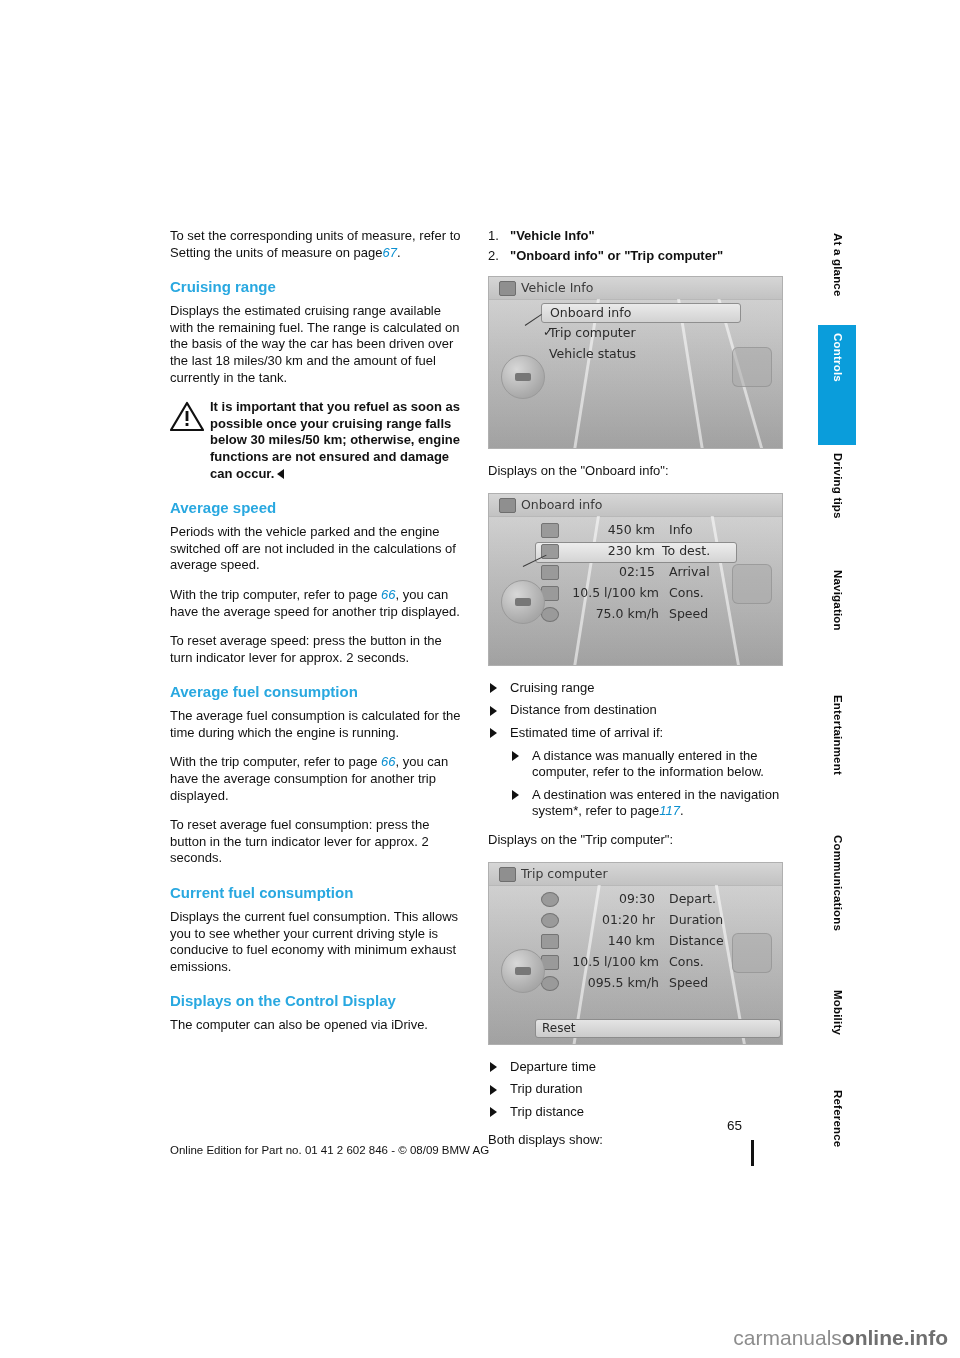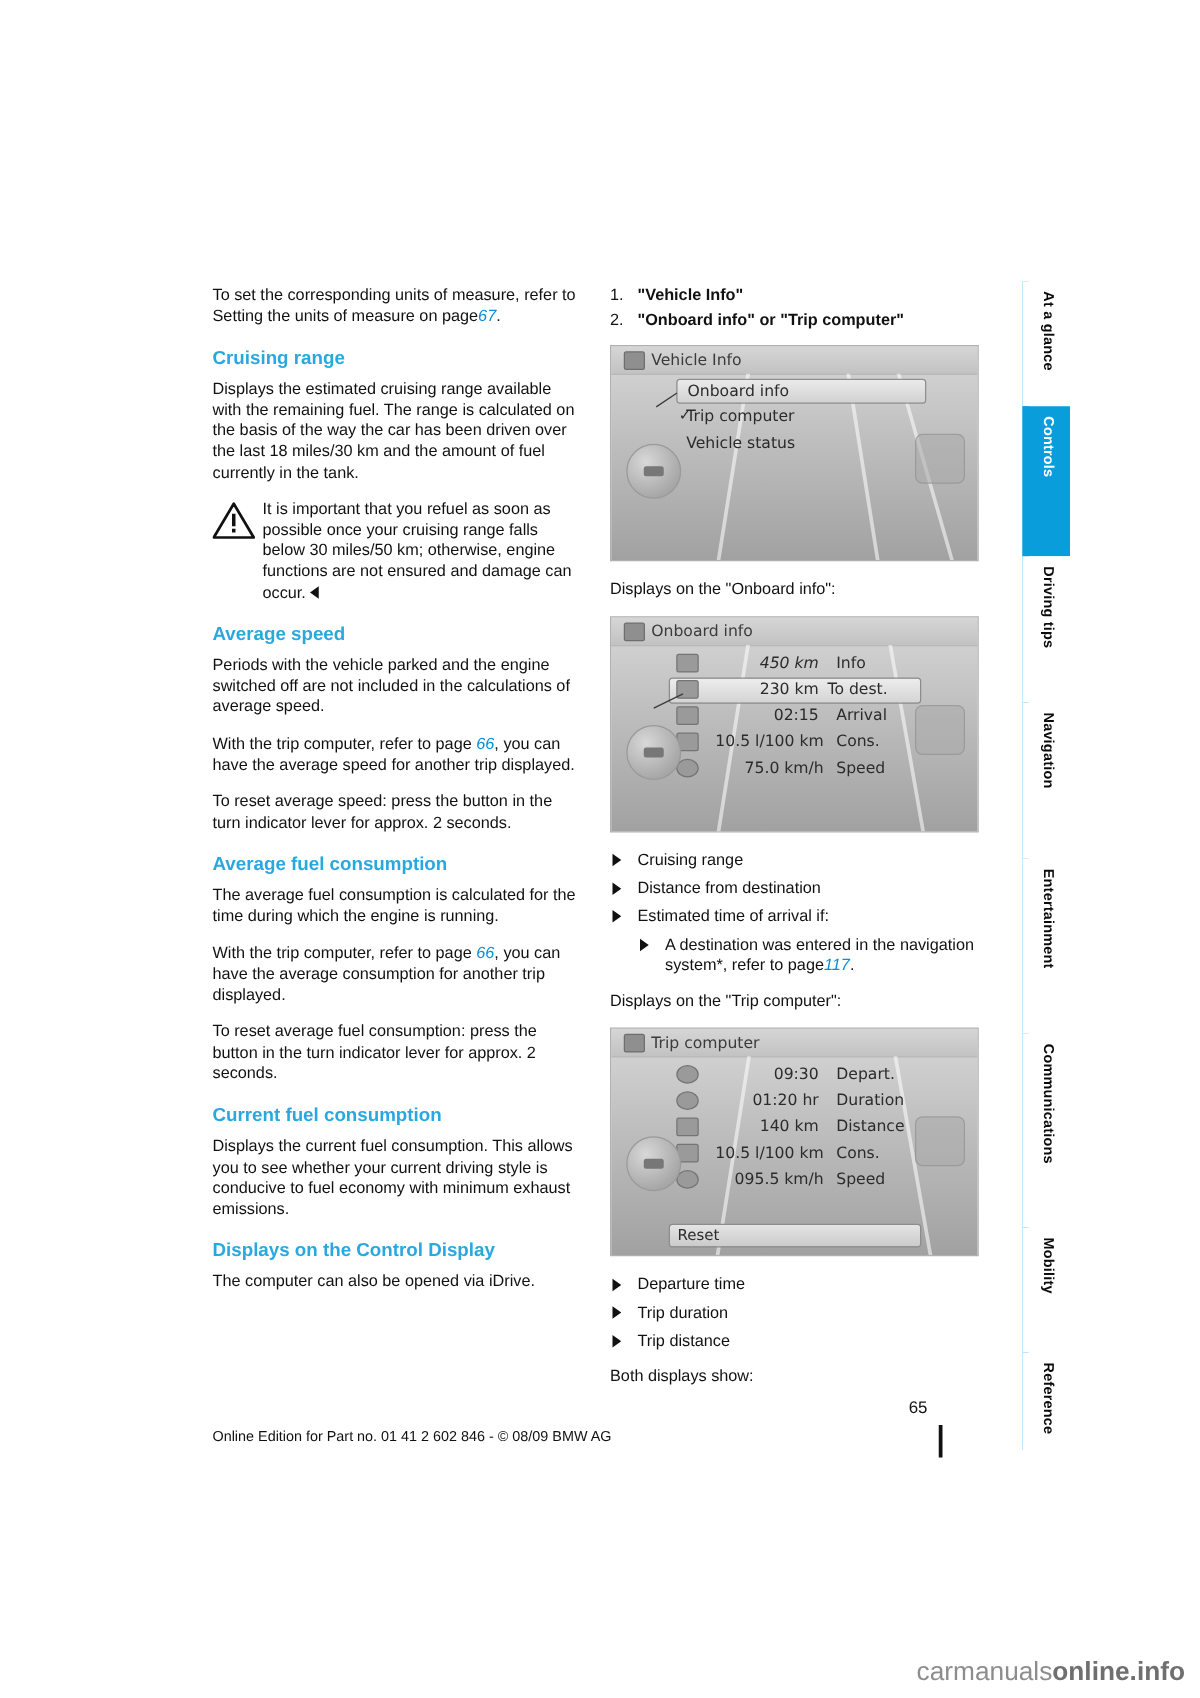--- a/index.html
+++ b/index.html
@@ -113,20 +113,21 @@
   .warn-icon {
     position: absolute;
     left: 0; top: 2px;
     width: 34px; height: 30px;
   }
   .warn-text {
     margin: 0;
     font-size: 13.0px;
     line-height: 16.6px;
     color: #111111;
+    font-weight: bold;
   }
   .warn-indent {
     padding-left: 40px;
     min-height: 34px;
   }
 
   
   ol.numlist {
     margin: 0 0 12px 0;
     padding: 0;
@@ -305,20 +306,21 @@
   }
   .reset-btn {
     position: absolute;
     left: 46px;
     bottom: 6px;
     width: 200px;
     height: 17px;
     background: linear-gradient(180deg,#e4e4e4,#cbcbcb);
     border: 1px solid #8c8c8c;
     border-radius: 3px;
+    padding-left: 44px;
   }
   .reset-btn span {
     position: absolute;
     left: 6px; top: 1px;
     font-size: 12px;
     color: #2b2b2b;
     font-family: "DejaVu Sans", sans-serif;
   }
   .leader {
     position: absolute;
@@ -487,21 +489,21 @@
         <div class="hdr-title">Onboard info</div>
       </div>
       <div class="road">
         <div class="road-line" style="left:96px; top:0; width:3px; height:151px; transform:skewX(-9deg);"></div>
         <div class="road-line" style="left:235px; top:0; width:3px; height:151px; transform:skewX(10deg);"></div>
       </div>
 
       <div class="highlight-box" style="left:46px; top:48px; width:200px; height:19px;"></div>
 
       <div class="row-ico" style="left:52px; top:29px;"></div>
-      <div class="row-val" style="left:76px; top:28px; width:90px;font-style:italic;">450  km</div>
+      <div class="row-val" style="left:76px; top:28px; width:90px;">450  km</div>
       <div class="row-lbl" style="left:180px; top:28px;">Info</div>
 
       <div class="row-ico" style="left:52px; top:50px;"></div>
       <div class="row-val" style="left:76px; top:49px; width:90px;">230  km</div>
       <div class="row-lbl" style="left:173px; top:49px;">To dest.</div>
 
       <div class="row-ico" style="left:52px; top:71px;"></div>
       <div class="row-val" style="left:76px; top:70px; width:90px;">02:15</div>
       <div class="row-lbl" style="left:180px; top:70px;">Arrival</div>
 
@@ -523,20 +525,24 @@
         <span class="arrow"></span>
         <span>Cruising range</span>
       </li>
       <li>
         <span class="arrow"></span>
         <span>Distance from destination</span>
       </li>
       <li>
         <span class="arrow"></span>
         <span>Estimated time of arrival if:</span>
+      </li>
+      <li class="sub">
+        <span class="arrow-hollow"></span>
+        <span>A distance was manually entered in the computer, refer to the information below.</span>
       </li>
       <li class="sub">
         <span class="arrow-hollow"></span>
         <span>A destination was entered in the navigation system*, refer to page</span><span class="link">117</span><span>.</span>
       </li>
     </ul>
 
     <p class="para">Displays on the "Trip computer":</p>
 
     <div class="shot" style="height:183px;">

